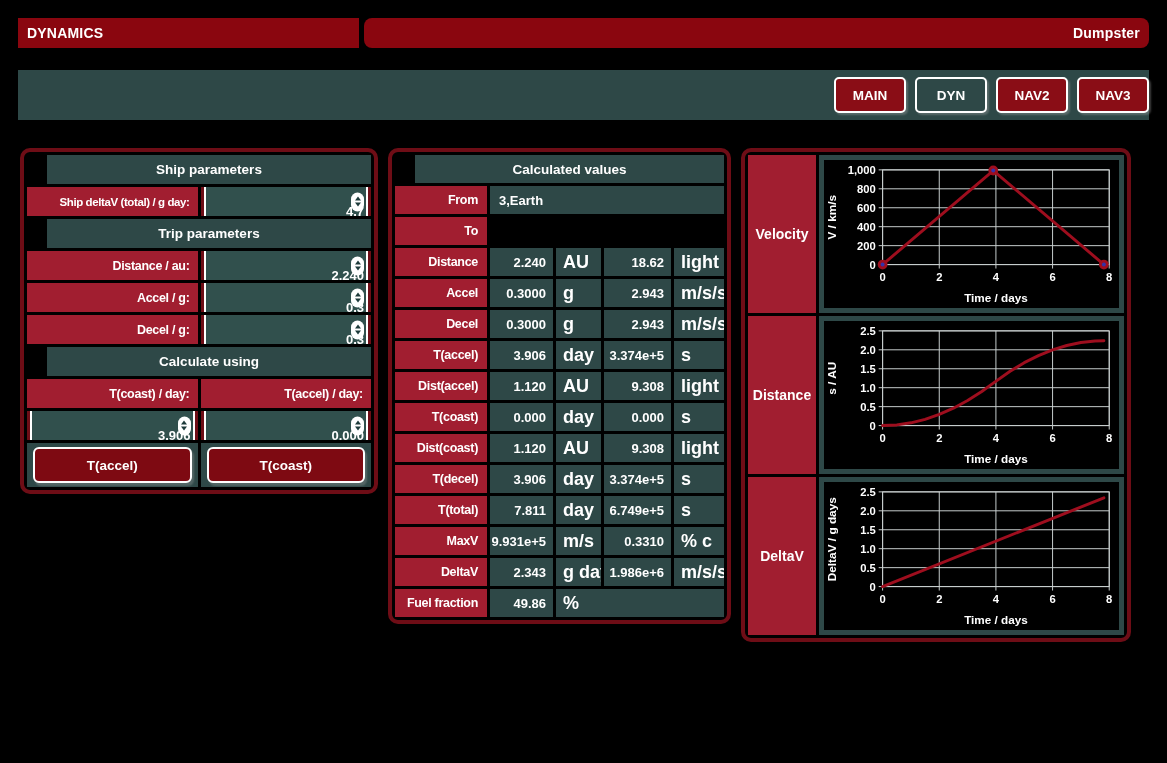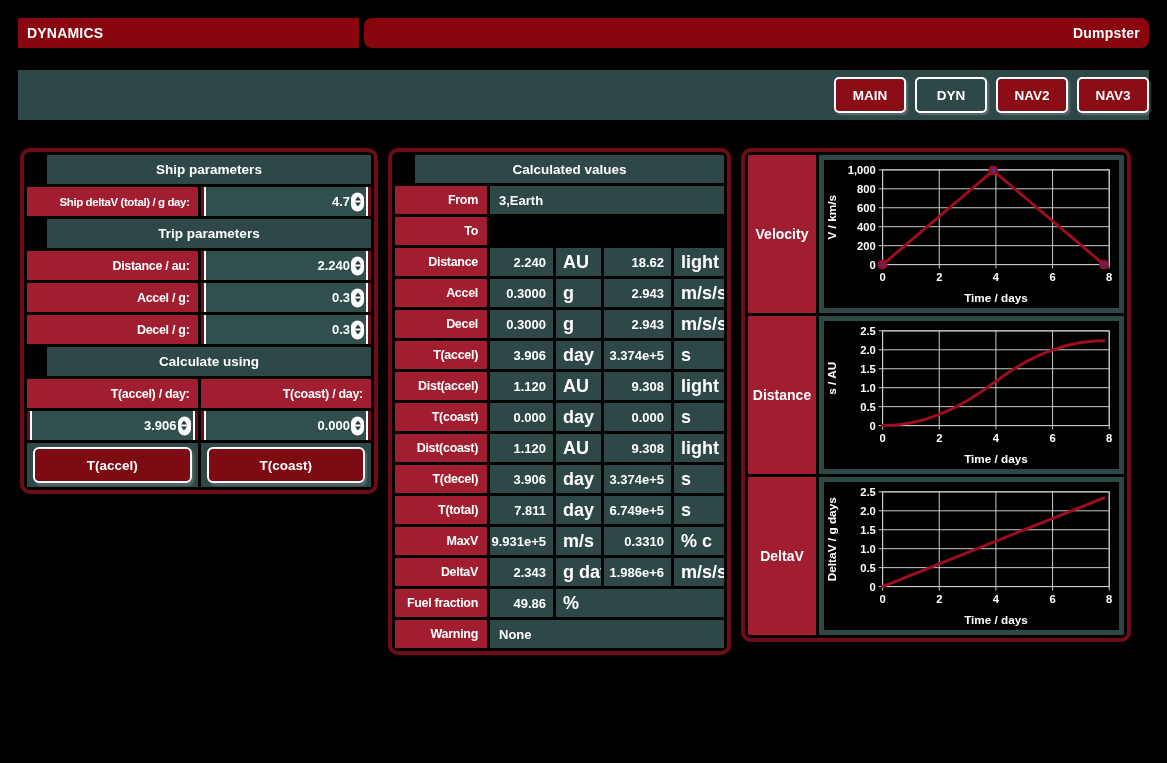--- a/index.html
+++ b/index.html
@@ -41,22 +41,22 @@
   .hdr  { background: #2e4847; justify-content: center; font-size: 13.5px; grid-column: 1 / -1; margin-left: 20px; }
 
   
   .lrow { display: grid; grid-template-columns: 1fr 1fr; gap: 3px; height: 29px; }
   .lrow-buttons { height: 44px; }
   .lblcell { background: #a11e30; justify-content: flex-end; padding-right: 8px;
              font-size: 12.5px; letter-spacing: -.3px; }
   .lblcell.tight { font-size: 11.5px; letter-spacing: -.4px; }
   .inpcell { background: #6e0d16; padding: 0 3px; }
   .numbox { position: relative; width: 100%; height: 38px; background: #31504d;
-            border: 2px solid #fff; display: flex; align-items: center;
-            justify-content: flex-end; padding-right: 16px; font-size: 13px; cursor: text; }
+            border: 2px solid #fff; display: flex; align-items: flex-end;
+            justify-content: flex-end; padding-right: 2px; font-size: 13px; cursor: text; }
   .spin { position: absolute; right: 2px; top: 50%; transform: translateY(-50%);
           width: 13px; height: 19px; background: #fff; border-radius: 7px;
           display: flex; flex-direction: column; align-items: center;
           justify-content: center; gap: 2px; cursor: pointer; }
   .spin i { display: block; width: 0; height: 0;
             border-left: 3px solid transparent; border-right: 3px solid transparent; }
   .spin .up { border-bottom: 4px solid #1e3b3b; }
   .spin .dn { border-top: 4px solid #1e3b3b; }
   .btncell { background: #2e4847; padding: 4px 6px; }
   .abtn { width: 100%; height: 100%; background: #7e0a12; color: #fff;
@@ -151,22 +151,22 @@
               <i class="up"></i>
               <i class="dn"></i>
             </span>
         </div>
       </div>
     </div>
     <div class="lrow">
         <div class="cell hdr">Calculate using</div>
       </div>
     <div class="lrow">
+      <div class="cell lblcell">T(coast) / day:</div>
       <div class="cell lblcell">T(accel) / day:</div>
-      <div class="cell lblcell">T(coast) / day:</div>
     </div>
     <div class="lrow">
       <div class="cell inpcell">
         <div class="numbox">
           <span>3.906</span>
           <span class="spin">
               <i class="up"></i>
               <i class="dn"></i>
             </span>
         </div>
@@ -276,24 +276,20 @@
         <div class="cell lbl">DeltaV</div>
         <div class="cell val">2.343</div>
         <div class="cell unit">g day</div>
         <div class="cell val">1.986e+6</div>
         <div class="cell unit">m/s/s</div>
       </div>
       <div class="trow">
         <div class="cell lbl">Fuel fraction</div>
         <div class="cell val">49.86</div>
         <div class="cell unit" style="grid-column: span 3;">%</div>
-      </div>
-      <div class="trow">
-        <div class="cell lbl">Warning</div>
-        <div class="cell val valleft" style="grid-column: span 4;">None</div>
       </div>
       <div style="display:contents"></div>
   </div>
 
   <div class="panel panel-right">
       <div class="crow">
         <div class="chlabel">Velocity</div>
         <div class="chcell">
           <svg viewBox="0 0 302 150" preserveAspectRatio="none">
             <line x1="60" y1="10" x2="60" y2="106" stroke="#c9cfcf" stroke-width="1"></line>

